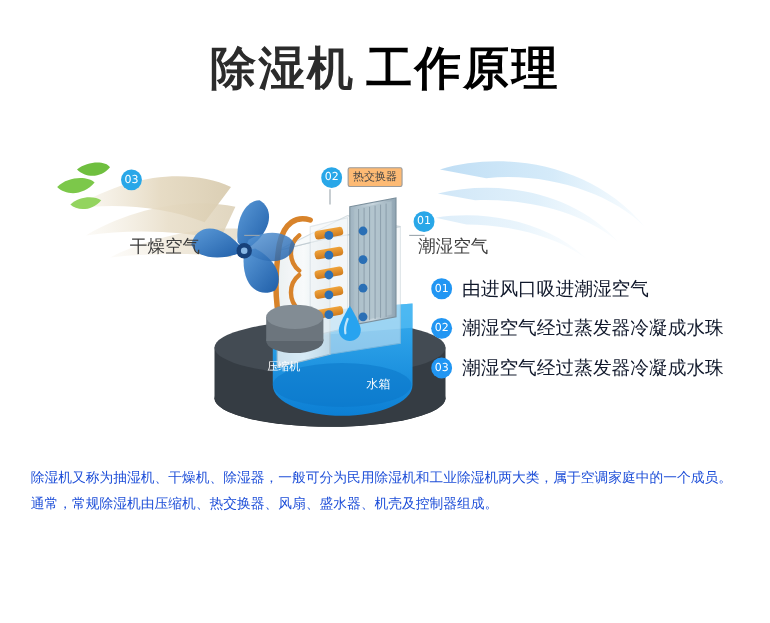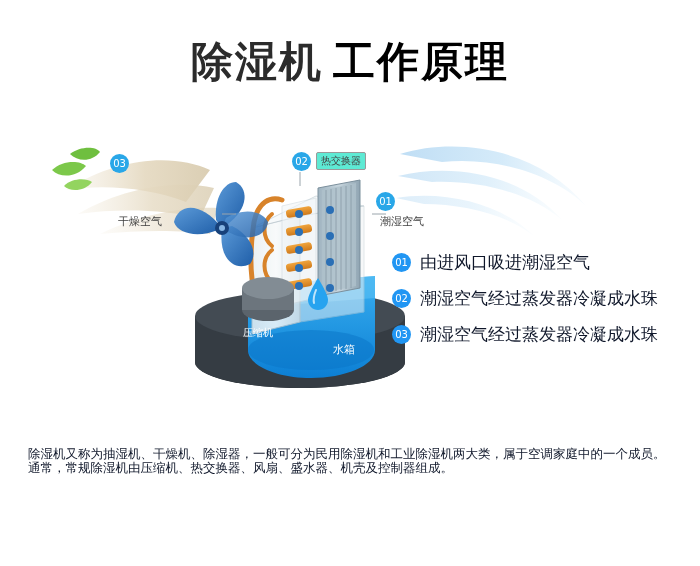--- a/index.html
+++ b/index.html
@@ -66,28 +66,28 @@
     font-size: 10px;
     line-height: 19px;
     text-align: center;
     font-family: "DejaVu Sans", sans-serif;
     letter-spacing: 0;
   }
   .badge.light { background: #29a7e8; }
   
   .ilabel {
     position: absolute;
-    font-size: 11px;
+    font-size: 16px;
     color: #3d3d3d;
     font-family: "DejaVu Sans", sans-serif;
     white-space: nowrap;
   }
   .ilabel.boxed {
     border: 1px solid #9a9a9a;
-    background: #5eead4;
+    background: #fdba74;
     border-radius: 2px;
     padding: 1px 4px;
     font-size: 10px;
     color: #444;
   }
   .ilabel.white-on-dark {
     color: #ffffff;
   }
   
   .legend {
@@ -121,24 +121,23 @@
     font-family: "DejaVu Sans", sans-serif;
     white-space: nowrap;
   }
   
   .body-copy {
     position: absolute;
     left: 28px;
     top: 422px;
     width: 645px;
     font-size: 12.5px;
-    line-height: 14px;
-    color: #0f172a;
-    font-family: "DejaVu Sans", sans-serif;
-    margin-top: 25px;
+    line-height: 24px;
+    color: #1d4ed8;
+    font-family: "DejaVu Sans", sans-serif;
   }
   .body-copy p {
     margin: 0 0 16px 0;
   }
   .body-copy p:last-child { margin-bottom: 0; }
 </style>
 </head>
 <body>
 
 <div id="root">

